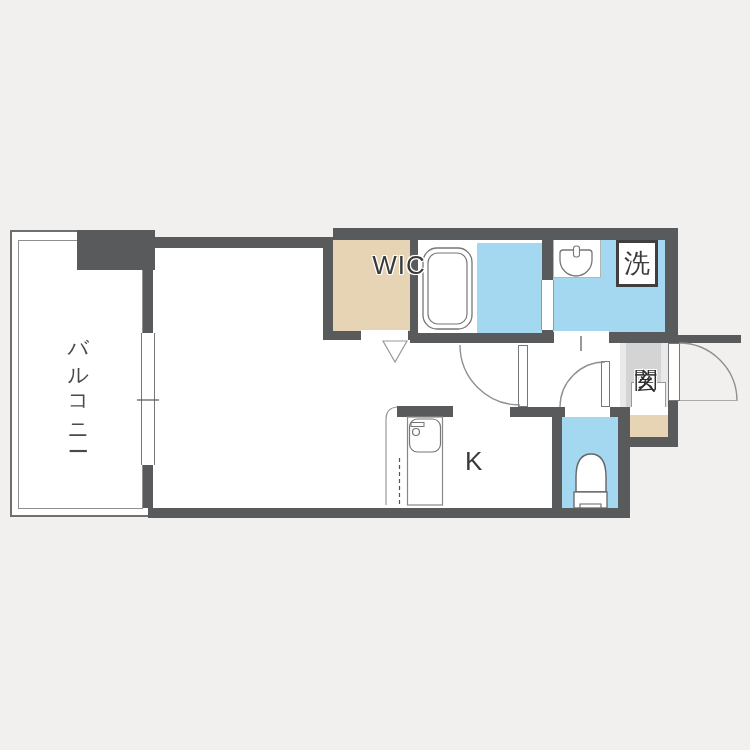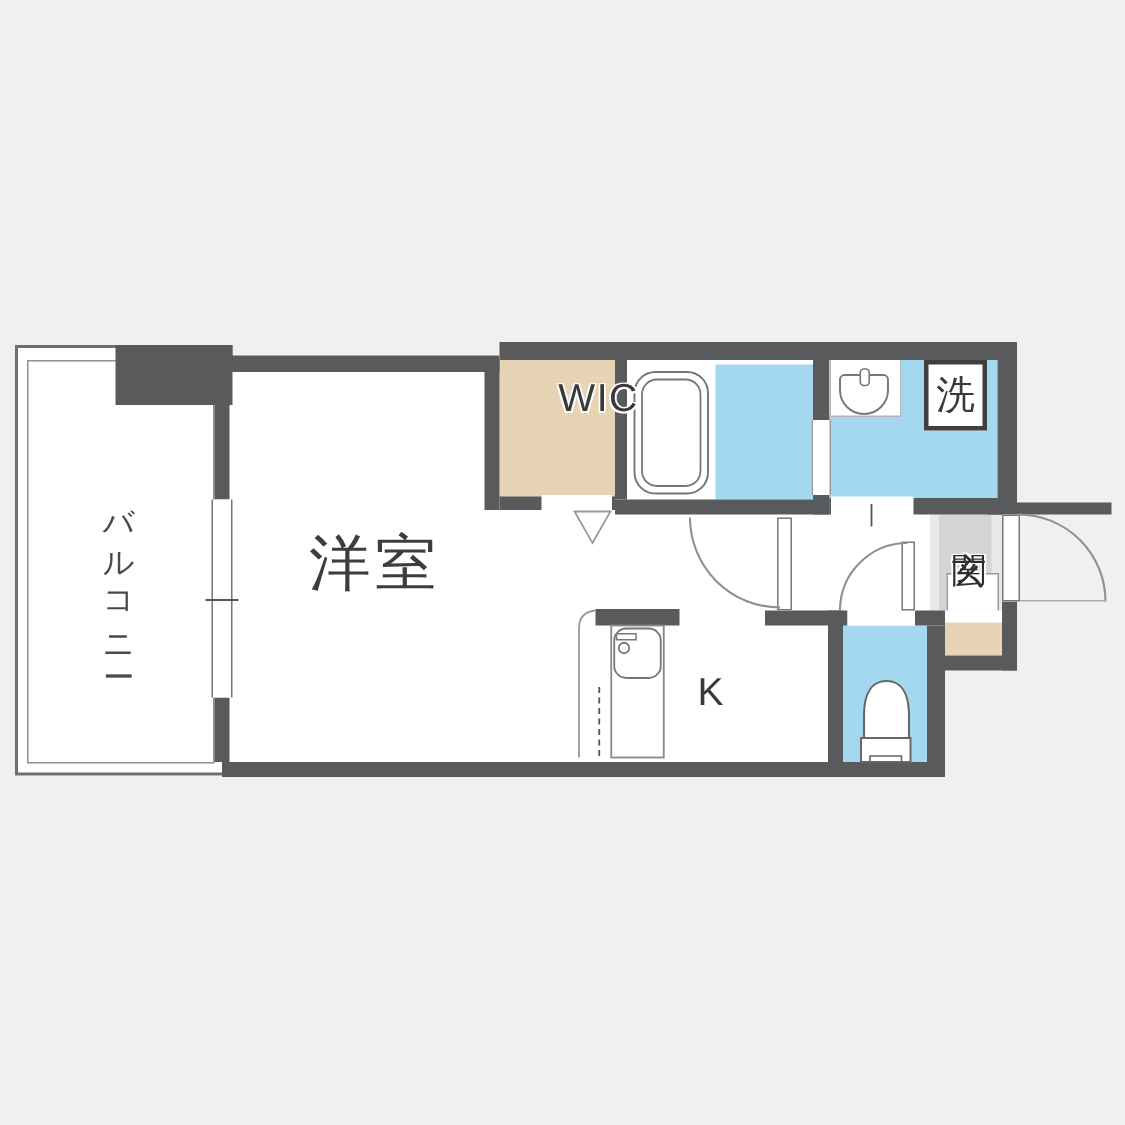--- a/index.html
+++ b/index.html
@@ -100,21 +100,20 @@
     <path d="M563,250 h26 a3,3 0 0 1 3,3 v7 a16,16 0 0 1 -32,0 v-7 a3,3 0 0 1 3,-3 z" fill="#ffffff" stroke="#777" stroke-width="1.3"></path>
     <rect x="573.5" y="246" width="6" height="11" rx="2.5" fill="#ffffff" stroke="#777" stroke-width="1.1"></rect>
 
     <path d="M576,492 L576,477 C576,461 582,454 591,454 C600,454 606,461 606,477 L606,492 Z" fill="#ffffff" stroke="#666" stroke-width="1.4"></path>
     <rect x="574" y="492" width="33" height="16" fill="#ffffff" stroke="#666" stroke-width="1.3"></rect>
     <path d="M580,508 v-4 h21 v4" fill="none" stroke="#666" stroke-width="1.1"></path>
   </svg>
 
   <div class="lbl vert" style="left:66px;top:324px;font-size:21px;letter-spacing:5px;color:#4a4a4a;">バルコニー</div>
 
-  <div class="lbl" style="left:206px;top:352px;font-size:41px;letter-spacing:3px;">洋室</div>
 
   <div class="lbl halo" style="left:338px;top:251px;width:66px;text-align:center;font-size:26px;letter-spacing:1px;color:#3a3a3a;margin-left:28px;">WIC</div>
 
   <div class="lbl" style="left:616px;top:240px;width:42px;height:47px;display:flex;align-items:center;justify-content:center;font-size:26px;color:#3a3a3a;z-index:8;">洗</div>
 
   <div class="lbl vert halo" style="left:633px;top:349px;font-size:23px;letter-spacing:2px;color:#2e2e2e;">玄関</div>
 
   <div class="lbl" style="left:465px;top:447px;font-size:26px;color:#3a3a3a;">K</div>
 
 </div>

